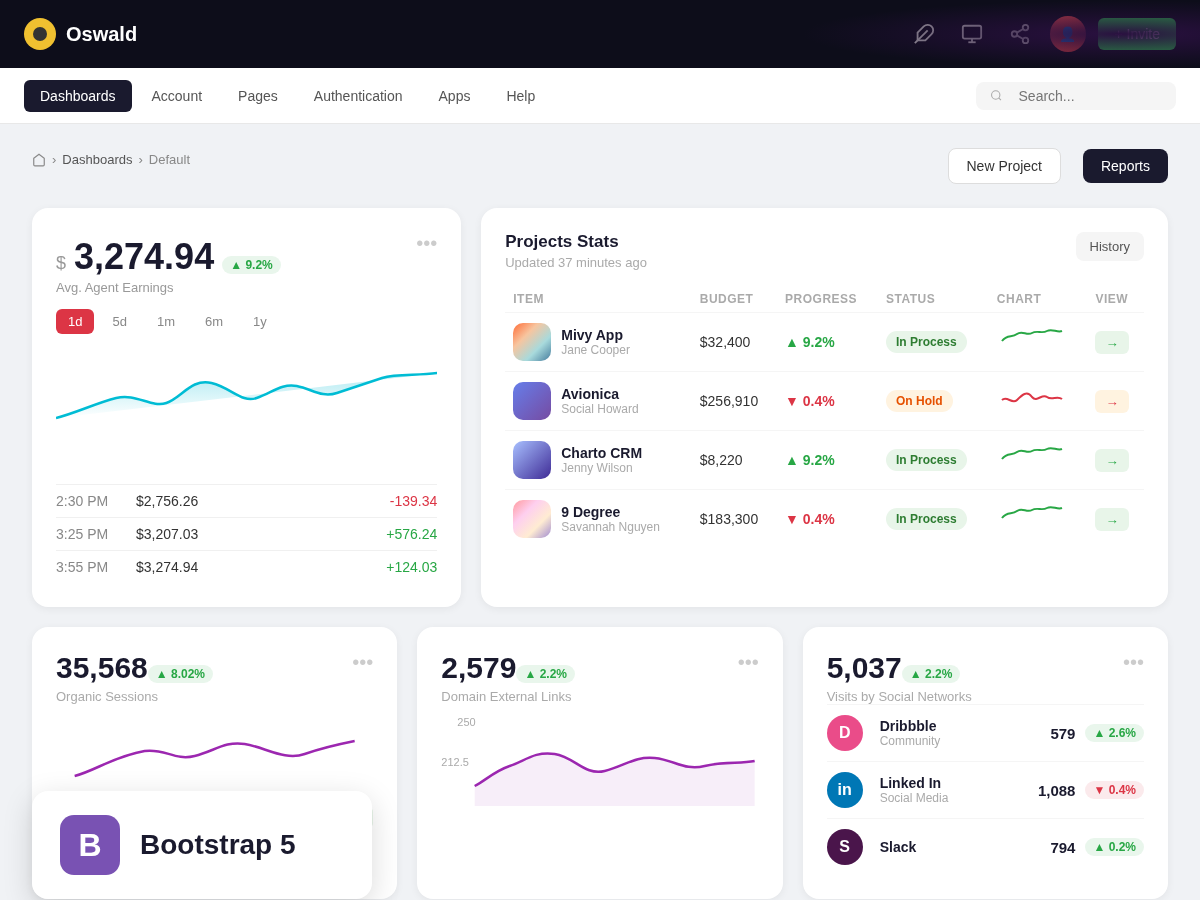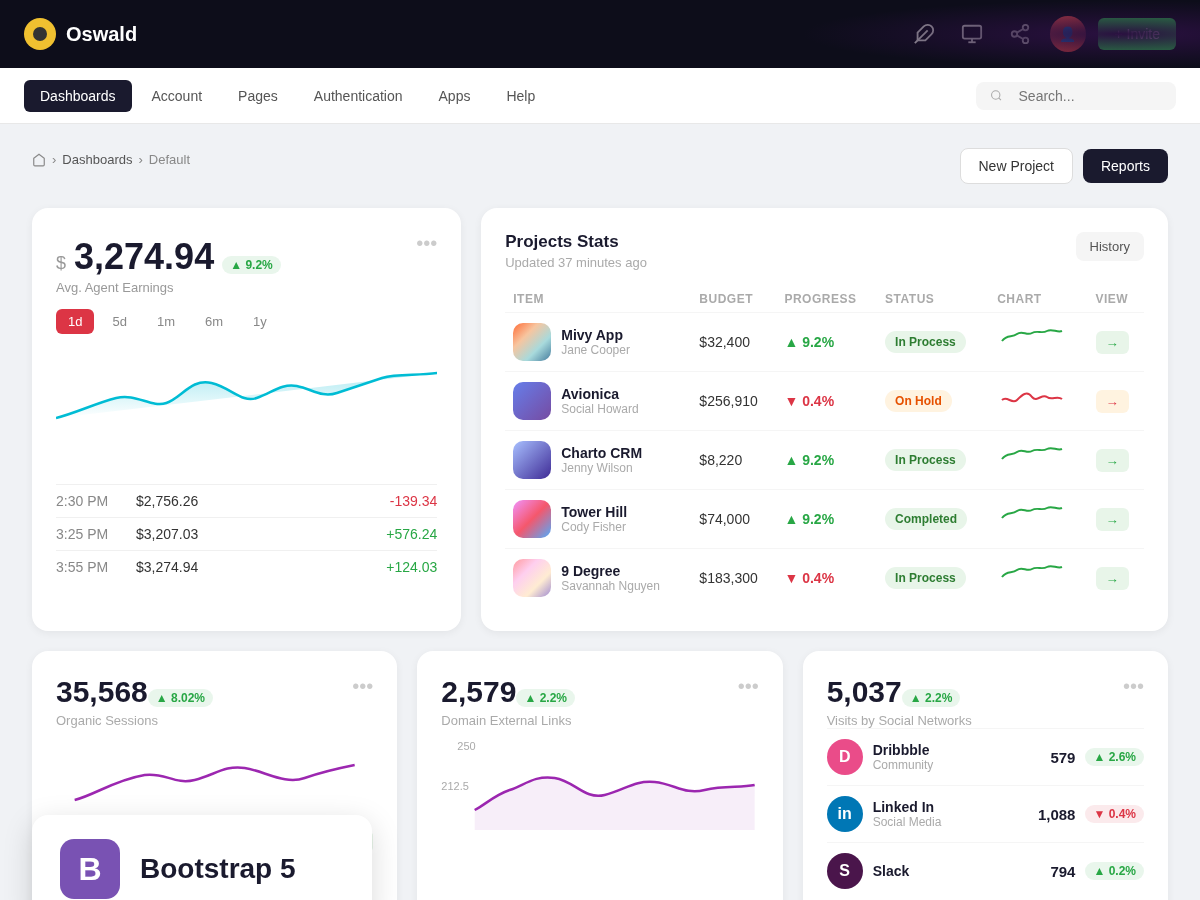--- a/index.html
+++ b/index.html
@@ -116,21 +116,21 @@
       display: flex; align-items: flex-start; justify-content: space-between;
       margin-bottom: 24px;
     }
     .page-title { font-size: 26px; font-weight: 700; color: #1a1a2e; }
     .breadcrumb {
       display: flex; align-items: center; gap: 6px;
       font-size: 13px; color: #888; margin-top: 4px;
     }
     .breadcrumb span { color: #888; }
     .breadcrumb a { color: #555; text-decoration: none; }
-    .page-header-actions { display: flex; gap: 10px; align-items: center; }
+    .page-header-actions { display: flex; gap: 22px; align-items: center; }
     .btn-new-project {
       background: #fff;
       border: 1px solid #ddd;
       border-radius: 8px;
       padding: 9px 18px;
       font-size: 14px;
       cursor: pointer;
       color: #333;
       font-weight: 500;
     }
@@ -286,21 +286,21 @@
       border-top: 1px solid #f5f5f5;
     }
     .social-icon {
       width: 36px; height: 36px; border-radius: 50%;
       display: flex; align-items: center; justify-content: center;
       font-size: 16px; font-weight: 700; color: #fff; flex-shrink: 0;
     }
     .social-dribbble { background: #ea4c89; }
     .social-linkedin { background: #0077b5; }
     .social-slack { background: #4a154b; }
-    .social-info { flex: 1; margin-left: 10px; }
+    .social-info { flex: 1; margin-left: 17px; }
     .social-name { font-size: 14px; font-weight: 600; color: #1a1a2e; }
     .social-type { font-size: 12px; color: #aaa; }
     .social-count { font-size: 15px; font-weight: 700; color: #1a1a2e; margin-right: 10px; }
 
     
     .bootstrap-overlay {
       position: absolute;
       bottom: 0; left: 0;
       width: 340px;
       background: #fff;
@@ -556,42 +556,20 @@
         <path d="M0,15 C5,8 10,12 15,8 C20,4 25,10 30,7 C35,4 40,8 45,5 C50,2 55,7 60,5" fill="none" stroke="#28a745" stroke-width="2"></path>
       </svg>
     </td>
     <td>
       <button style="background:#e8f5e9;border:none;border-radius:6px;padding:4px 10px;cursor:pointer;color:#28a745;">→</button>
     </td>
   </tr>
             <tr>
     <td>
       <div class="project-item">
-        <div class="project-icon project-icon-tower"></div>
-        <div>
-          <div class="project-name">Tower Hill</div>
-          <div class="project-person">Cody Fisher</div>
-        </div>
-      </div>
-    </td>
-    <td>$74,000</td>
-    <td style="color:#28a745;font-weight:600;">▲ 9.2%</td>
-    <td><span class="status-badge status-completed">Completed</span></td>
-    <td>
-      <svg width="70" height="30" viewBox="0 0 60 30">
-        <path d="M0,15 C5,8 10,12 15,8 C20,4 25,10 30,7 C35,4 40,8 45,5 C50,2 55,7 60,5" fill="none" stroke="#28a745" stroke-width="2"></path>
-      </svg>
-    </td>
-    <td>
-      <button style="background:#e8f5e9;border:none;border-radius:6px;padding:4px 10px;cursor:pointer;color:#28a745;">→</button>
-    </td>
-  </tr>
-            <tr>
-    <td>
-      <div class="project-item">
         <div class="project-icon project-icon-9degree"></div>
         <div>
           <div class="project-name">9 Degree</div>
           <div class="project-person">Savannah Nguyen</div>
         </div>
       </div>
     </td>
     <td>$183,300</td>
     <td style="color:#dc3545;font-weight:600;">▼ 0.4%</td>
     <td><span class="status-badge status-inprocess">In Process</span></td>

